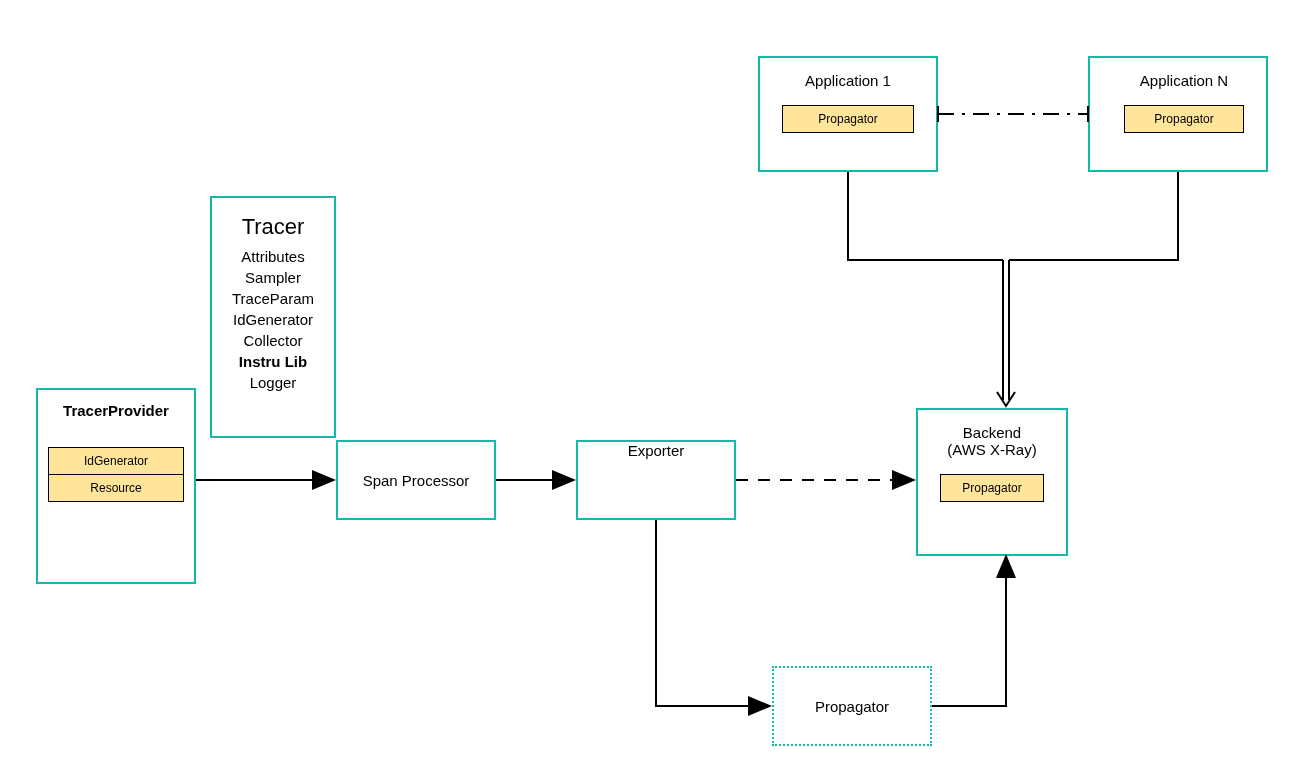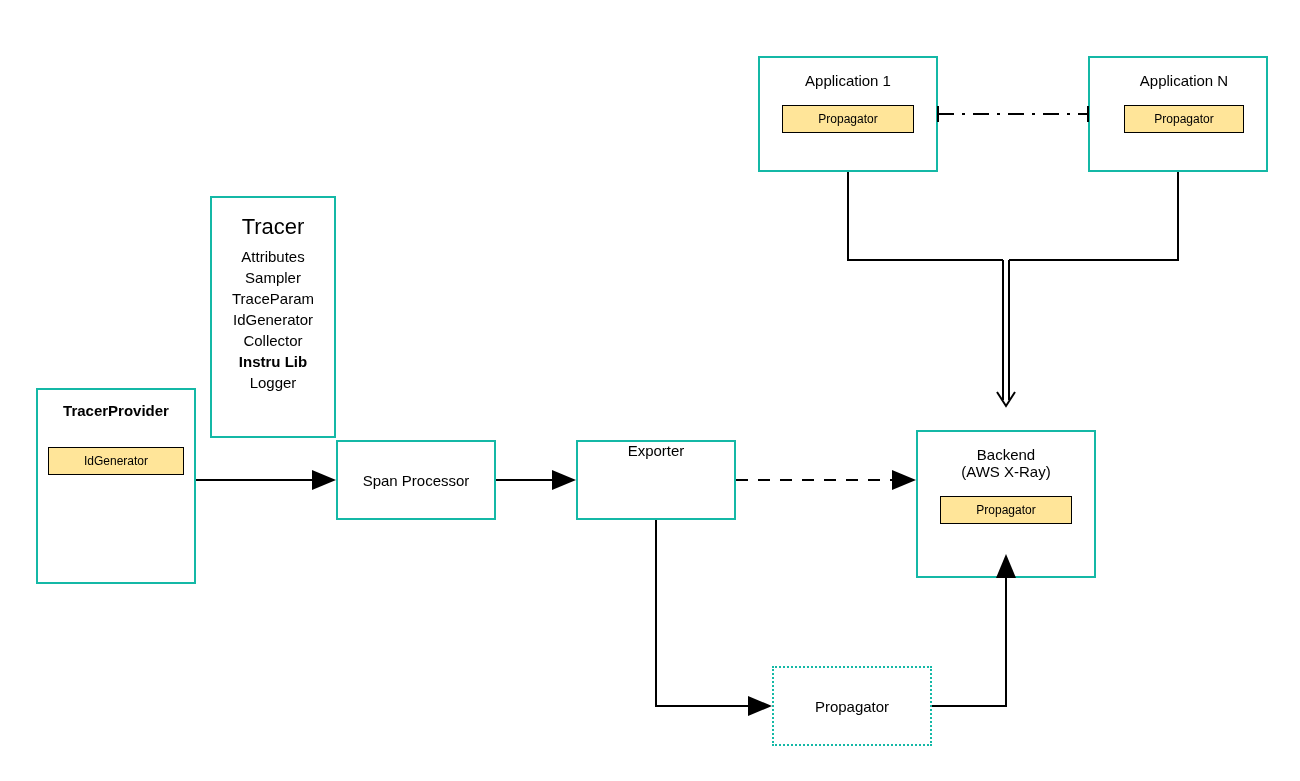--- a/index.html
+++ b/index.html
@@ -35,20 +35,23 @@
   }
 </style>
 </head>
 <body>
 
 <div class="box" style="left:36px; top:388px; width:160px; height:196px; padding:12px 10px 10px 10px;">
   <div class="label" style="margin-bottom:28px;font-weight:bold;">TracerProvider</div>
   <div class="inner-box" style="margin-bottom:0;">
     <span>IdGenerator</span>
   </div>
+  <div class="inner-box" style="border-top:none;">
+    <span>Resource</span>
+  </div>
 </div>
 
 <div class="box" style="left:210px; top:196px; width:126px; height:242px; padding:16px 6px 6px 6px; text-align:center;">
   <div class="title-lg" style="margin-bottom:6px;">Tracer</div>
   <div class="label" style="line-height:1.4;">Attributes</div>
   <div class="label" style="line-height:1.4;">Sampler</div>
   <div class="label" style="line-height:1.4;">TraceParam</div>
   <div class="label" style="line-height:1.4;">IdGenerator</div>
   <div class="label" style="line-height:1.4;">Collector</div>
   <div class="label" style="line-height:1.4;font-weight:bold;">Instru Lib</div>
@@ -60,21 +63,21 @@
 </div>
 
 <div class="box" style="left:576px; top:440px; width:160px; height:80px; display:flex; justify-content:center;">
   <span class="label">Exporter</span>
 </div>
 
 <div class="box" style="left:772px; top:666px; width:160px; height:80px; border-style:dotted; display:flex; align-items:center; justify-content:center;">
   <span class="label">Propagator</span>
 </div>
 
-<div class="box" style="left:916px; top:430px; width:180px; height:148px; padding:14px 16px 10px 16px;">
+<div class="box" style="left:916px; top:408px; width:152px; height:148px; padding:14px 16px 10px 16px;">
   <div class="label">Backend</div>
   <div class="label" style="margin-bottom:16px;">(AWS X-Ray)</div>
   <div class="inner-box" style="margin:0 6px;">
     <span>Propagator</span>
   </div>
 </div>
 
 <div class="box" style="left:758px; top:56px; width:180px; height:116px; padding:14px 16px 10px 16px;">
   <div class="label" style="margin-bottom:16px;">Application 1</div>
   <div class="inner-box" style="margin:0 6px;">

